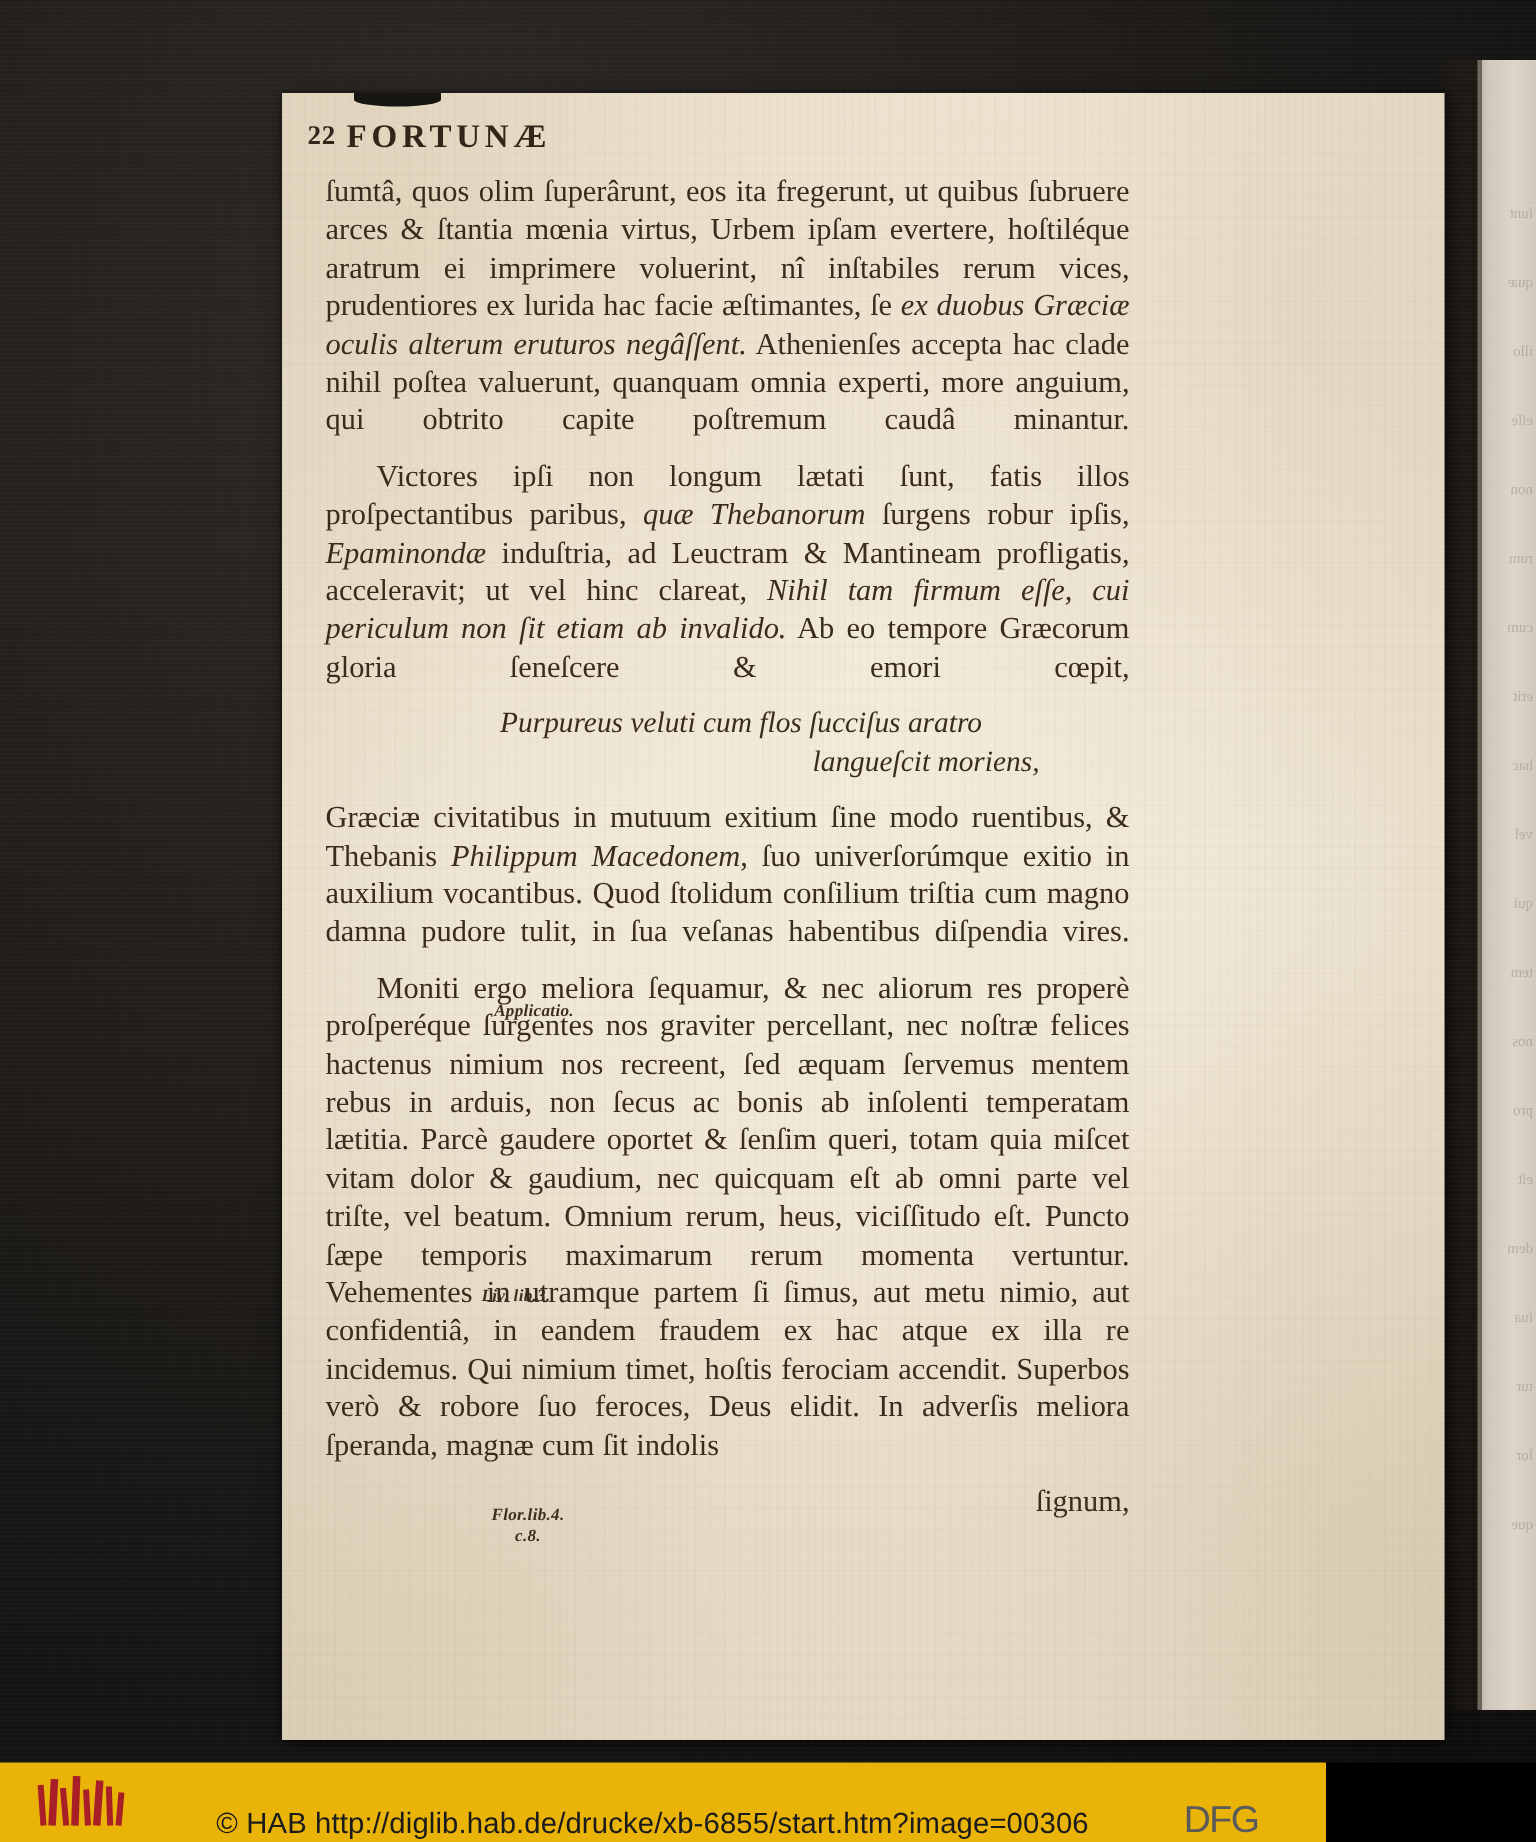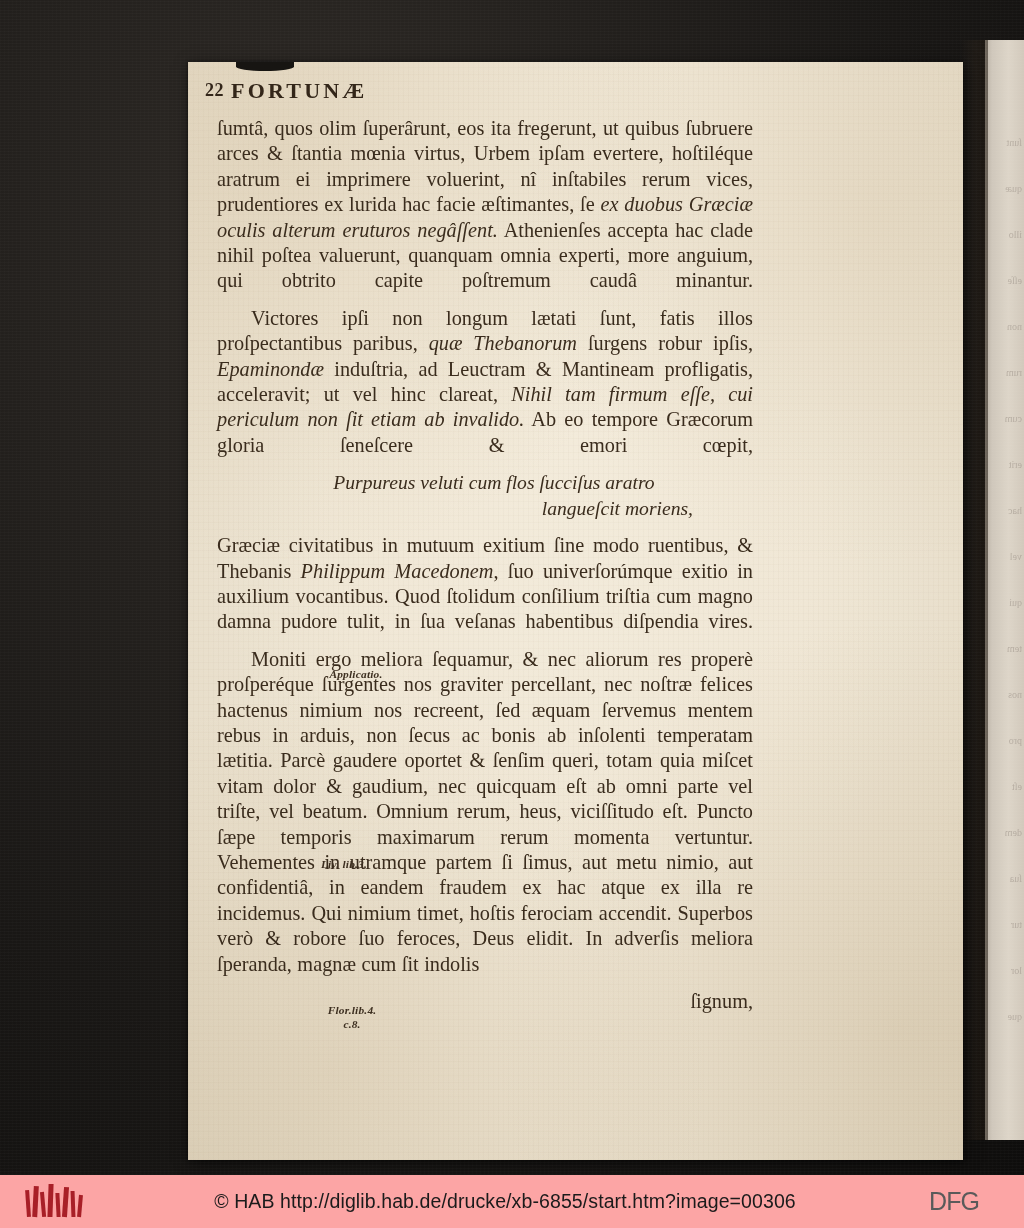--- a/index.html
+++ b/index.html
@@ -207,25 +207,25 @@
     letter-spacing: .2px;
   }
   #note-applicatio { left: 308px; top: 668px; width: 96px; }
   #note-livius     { left: 308px; top: 858px; width: 72px; }
   #note-florus     { left: 300px; top: 1004px; width: 104px; }
 
   
   #footer {
     position: absolute;
     left: 0; top: 1175px;
-    width: 1024px;
+    width: 884px;
     height: 53px;
-    background: #fca5a5;
+    background: #eab308;
     display: flex;
-    align-items: center;
+    align-items: flex-end;
   }
   #hab-logo {
     width: 118px;
     height: 53px;
     display: flex;
     align-items: center;
     justify-content: center;
     flex: 0 0 118px;
   }
   #hab-logo svg { display: block; }

